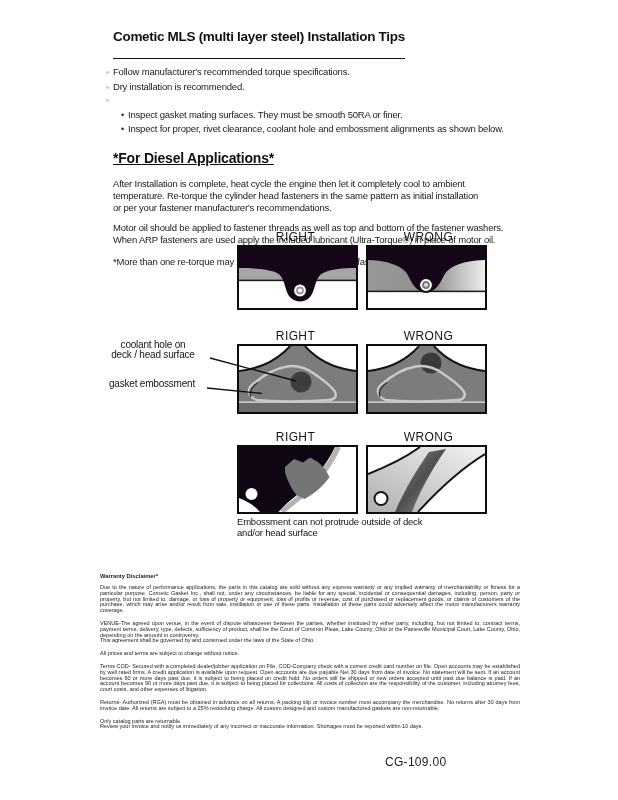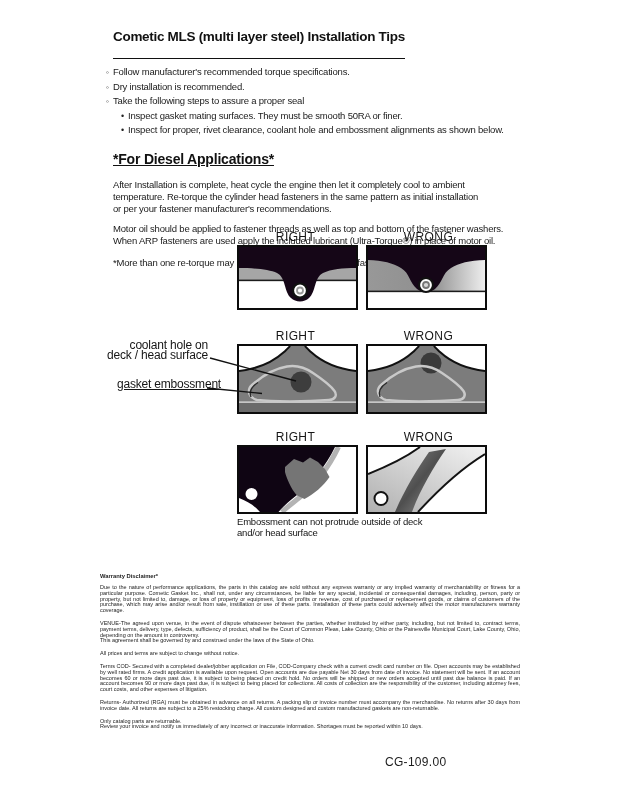--- a/index.html
+++ b/index.html
@@ -27,23 +27,23 @@
 
   
   .diag-row{position:absolute;left:237px;width:250px;}
   .labels{display:flex;gap:16px;}
   .labels span{width:121px;text-align:center;font-size:12px;letter-spacing:0.4px;color:#161616;}
   .boxes{display:flex;gap:8px;margin-top:1px;}
   .boxes svg{border:2px solid #0c0c0c;display:block;background:#fff;}
   .caption{margin-top:3px;font-size:9.5px;letter-spacing:-0.2px;line-height:10.8px;color:#141414;}
 
   
-  .annot{position:absolute;text-align:right;font-size:12px;letter-spacing:-0.2px;line-height:10px;color:#161616;}
+  .annot{position:absolute;text-align:center;font-size:10px;letter-spacing:-0.2px;line-height:10px;color:#161616;}
   .annot1{left:98px;top:340px;width:110px;}
-  .annot2{left:113px;top:379px;width:108px;text-decoration:underline;}
+  .annot2{left:98px;top:379px;width:108px;}
   .leader-overlay{position:absolute;left:0;top:330px;width:618px;height:100px;pointer-events:none;}
 
   
   .legal{position:absolute;left:100px;top:573px;width:420px;color:#232323;}
   .legal h4{margin:0 0 6px 0;font-size:5.8px;font-weight:bold;}
   .legal p{margin:0 0 7px 0;font-size:5.5px;line-height:5.8px;text-align:justify;}
 
   .footer-code{position:absolute;left:385px;top:755px;font-size:12px;letter-spacing:0.3px;color:#1c1c1c;}
 </style>
 </head>
@@ -56,21 +56,20 @@
     <div class="b-item">
       <span class="marker">◦</span>
       <span>Follow manufacturer's recommended torque specifications.</span>
     </div>
     <div class="b-item">
       <span class="marker">◦</span>
       <span>Dry installation is recommended.</span>
     </div>
     <div class="b-item">
       <span class="marker">◦</span>
-      <span>Take the following steps to assure a proper seal</span>
     </div>
     <div class="b-item sub">
       <span class="marker">•</span>
       <span>Inspect gasket mating surfaces.  They must be smooth 50RA or finer.</span>
     </div>
     <div class="b-item sub">
       <span class="marker">•</span>
       <span>Inspect for proper, rivet clearance, coolant hole and embossment alignments as shown below.</span>
     </div>
   </div>

